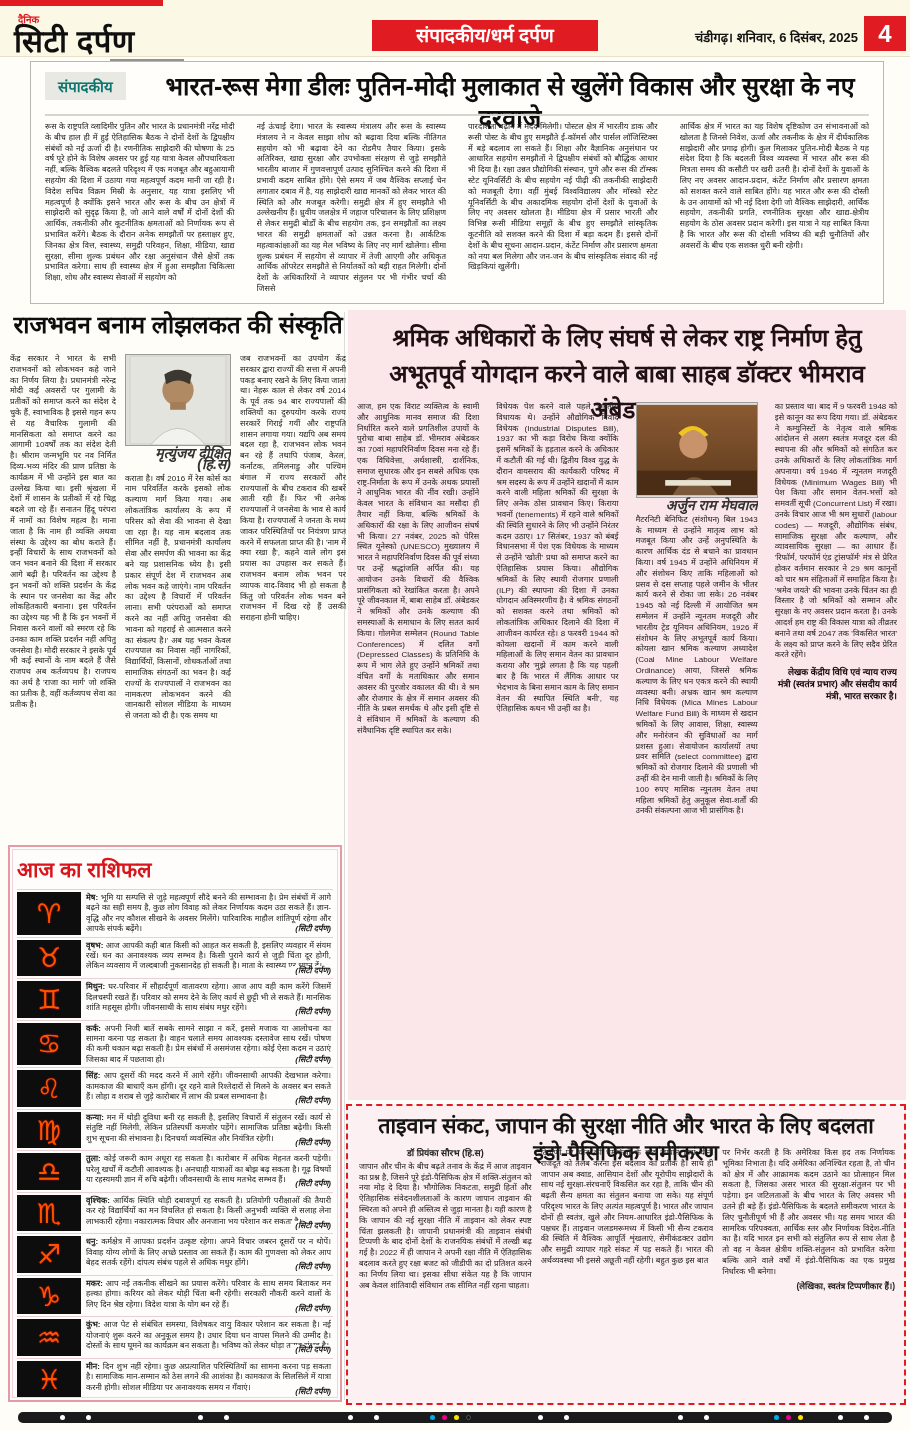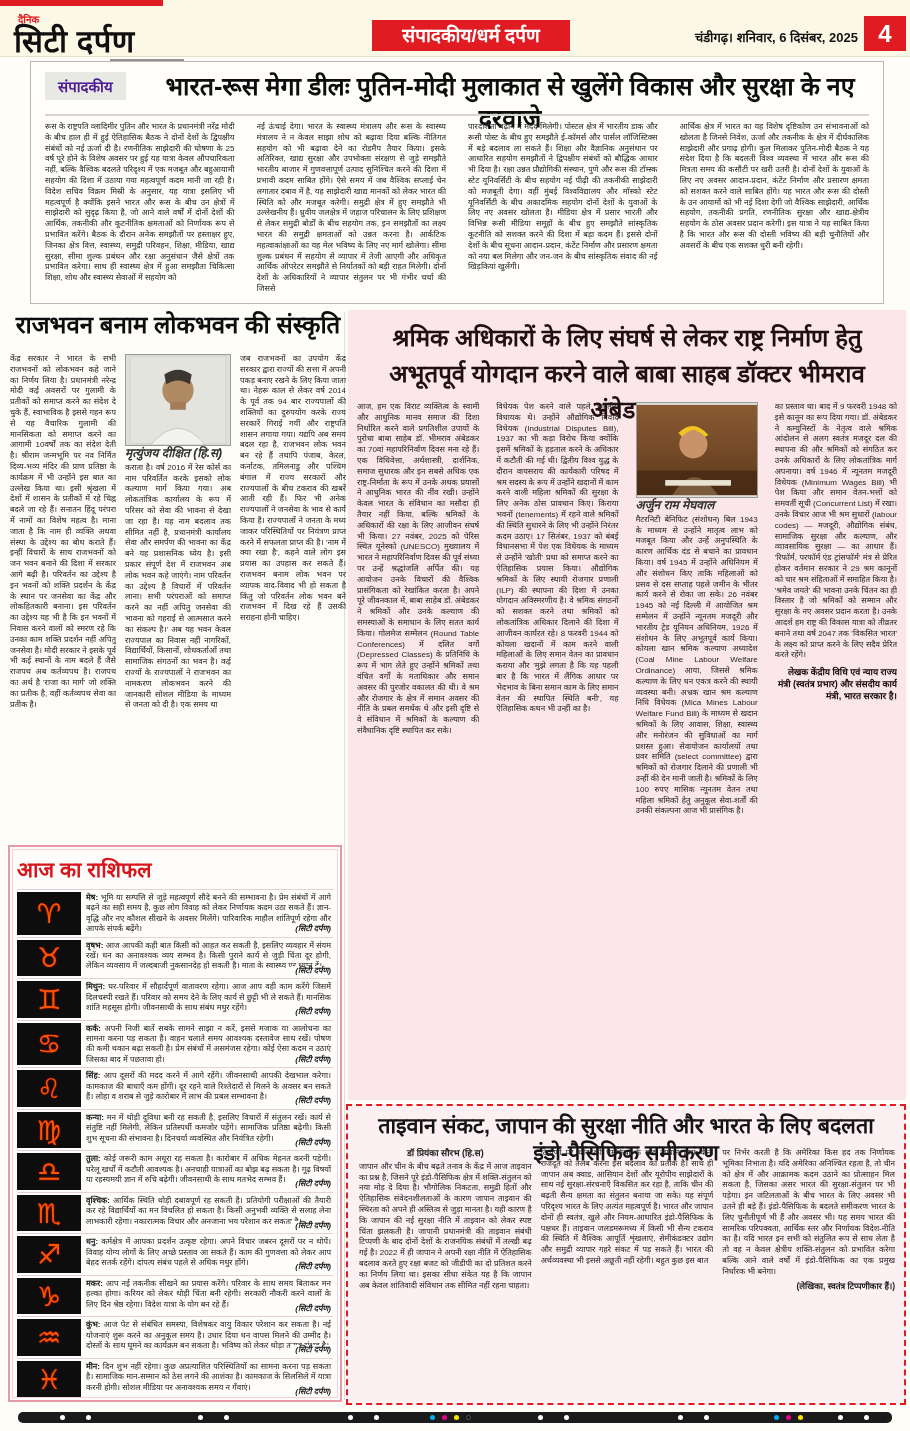--- a/index.html
+++ b/index.html
@@ -11,47 +11,47 @@
   }
   .abs { position:absolute; }
 
   
   .top-sliver { left:0; top:0; width:163px; height:6px; background:#e11b22; }
   .header-strip { left:0; top:0; width:910px; height:57px; background:#fcf8e6; border-bottom:1px solid #e6e0c8; }
   .masthead-wrap { left:14px; top:12px; width:220px; }
   .masthead-top { font-size:10px; color:#e11b22; font-weight:bold; margin-left:4px; }
   .masthead { font-size:31px; font-weight:800; color:#0f0f0f; line-height:32px; letter-spacing:0.5px; }
   .masthead-underline { width:74px; height:3px; background:#3a3a3a; margin:1px 0 0 96px; opacity:.55; }
-  .section-banner { left:372px; top:20px; width:198px; height:31px; background:#e11b22;
+  .section-banner { left:372px; top:20px; width:226px; height:31px; background:#e11b22;
     color:#fff; font-size:19px; font-weight:800; text-align:center; line-height:31px; }
   .dateline { left:640px; top:28px; width:218px; text-align:right; font-size:13px; font-weight:800; color:#141414; }
   .page-num-box { left:864px; top:16px; width:42px; height:35px; background:#e11b22;
     color:#fff; font-size:24px; font-weight:800; text-align:center; line-height:35px; }
 
   
   .editorial-box { left:30px; top:61px; width:854px; height:243px; background:#fffefb;
     border:1px solid #b9b9b3; padding:10px 14px 8px 14px; }
   .editorial-label { display:inline-block; background:#e9e9e3; padding:4px 13px;
-    font-size:15px; font-weight:800; color:#4c1d95; vertical-align:top; }
+    font-size:15px; font-weight:800; color:#0f766e; vertical-align:top; }
   .editorial-headline { position:absolute; left:120px; top:8px; width:718px; text-align:center;
     font-size:25px; font-weight:800; color:#0d0d0d; line-height:32px; }
   .editorial-rule { position:absolute; left:14px; top:52px; width:824px; height:2px; background:#d6d6cf; }
   .news-body { font-size:8px; line-height:10.8px; text-align:justify; color:#222; }
   .editorial-cols { position:absolute; left:14px; top:60px; width:824px; height:174px;
     display:grid; grid-template-columns:repeat(4,1fr); column-gap:22px; overflow:hidden; }
   .editorial-cols .col { overflow:hidden; }
 
   
   .raj-article { left:10px; top:310px; width:336px; height:528px; }
   .raj-headline { text-align:center; font-size:24px; font-weight:800; color:#0d0d0d; line-height:30px; }
   .raj-cols { position:absolute; left:0; top:44px; width:336px; height:482px;
     display:grid; grid-template-columns:repeat(3,1fr); column-gap:9px; overflow:hidden; }
   .raj-cols .col { overflow:hidden; }
   .photo-frame { width:100%; border:1px solid #9c9c96; background:#dededa; display:block; }
-  .photo-caption { text-align:left; font-size:12px; font-weight:700; font-style:italic; color:#333; padding:2px 0 4px; }
+  .photo-caption { text-align:right; font-size:14px; font-weight:700; font-style:italic; color:#333; padding:2px 0 4px; }
 
   
   .amb-box { left:348px; top:310px; width:558px; height:790px; background:#fbe7ea; padding:10px 9px 8px 9px; }
   .amb-headline { text-align:center; font-size:24px; font-weight:800; color:#201013; line-height:36px; }
   .amb-cols { position:absolute; left:9px; top:92px; width:540px; height:688px;
     display:grid; grid-template-columns:repeat(4,1fr); column-gap:17px; overflow:hidden; }
   .amb-cols .col { overflow:hidden; }
   .amb-footer { font-size:9px; font-weight:800; text-align:right; line-height:12px; margin-top:5px; color:#16090b; }
   .amb-text-limit { max-height:560px; overflow:hidden; }
 
@@ -109,21 +109,21 @@
     <div class="col">रूस के राष्ट्रपति व्लादिमीर पुतिन और भारत के प्रधानमंत्री नरेंद्र मोदी के बीच हाल ही में हुई ऐतिहासिक बैठक ने दोनों देशों के द्विपक्षीय संबंधों को नई ऊर्जा दी है। रणनीतिक साझेदारी की घोषणा के 25 वर्ष पूरे होने के विशेष अवसर पर हुई यह यात्रा केवल औपचारिकता नहीं, बल्कि वैश्विक बदलते परिदृश्य में एक मजबूत और बहुआयामी सहयोग की दिशा में उठाया गया महत्वपूर्ण कदम मानी जा रही है। विदेश सचिव विक्रम मिस्री के अनुसार, यह यात्रा इसलिए भी महत्वपूर्ण है क्योंकि इसने भारत और रूस के बीच उन क्षेत्रों में साझेदारी को सुदृढ़ किया है, जो आने वाले वर्षों में दोनों देशों की आर्थिक, तकनीकी और कूटनीतिक क्षमताओं को निर्णायक रूप से प्रभावित करेंगे। बैठक के दौरान अनेक समझौतों पर हस्ताक्षर हुए, जिनका क्षेत्र वित्त, स्वास्थ्य, समुद्री परिवहन, शिक्षा, मीडिया, खाद्य सुरक्षा, सीमा शुल्क प्रबंधन और रक्षा अनुसंधान जैसे क्षेत्रों तक प्रभावित करेगा। साथ ही स्वास्थ्य क्षेत्र में हुआ समझौता चिकित्सा शिक्षा, शोध और स्वास्थ्य सेवाओं में सहयोग को</div>
     <div class="col">नई ऊंचाई देगा। भारत के स्वास्थ्य मंत्रालय और रूस के स्वास्थ्य मंत्रालय ने न केवल साझा शोध को बढ़ावा दिया बल्कि नीतिगत सहयोग को भी बढ़ावा देने का रोडमैप तैयार किया। इसके अतिरिक्त, खाद्य सुरक्षा और उपभोक्ता संरक्षण से जुड़े समझौते भारतीय बाजार में गुणवत्तापूर्ण उत्पाद सुनिश्चित करने की दिशा में प्रभावी कदम साबित होंगे। ऐसे समय में जब वैश्विक सप्लाई चेन लगातार दबाव में है, यह साझेदारी खाद्य मानकों को लेकर भारत की स्थिति को और मजबूत करेगी। समुद्री क्षेत्र में हुए समझौते भी उल्लेखनीय हैं। ध्रुवीय जलक्षेत्र में जहाज परिचालन के लिए प्रशिक्षण से लेकर समुद्री बोर्डों के बीच सहयोग तक, इन समझौतों का लक्ष्य भारत की समुद्री क्षमताओं को उन्नत करना है। आर्कटिक महत्वाकांक्षाओं का यह मेल भविष्य के लिए नए मार्ग खोलेगा। सीमा शुल्क प्रबंधन में सहयोग से व्यापार में तेजी आएगी और अधिकृत आर्थिक ऑपरेटर समझौते से निर्यातकों को बड़ी राहत मिलेगी। दोनों देशों के अधिकारियों ने व्यापार संतुलन पर भी गंभीर चर्चा की जिससे</div>
     <div class="col">पारदर्शिता बढ़ाने में मदद मिलेगी। पोस्टल क्षेत्र में भारतीय डाक और रूसी पोस्ट के बीच हुए समझौते ई-कॉमर्स और पार्सल लॉजिस्टिक्स में बड़े बदलाव ला सकते हैं। शिक्षा और वैज्ञानिक अनुसंधान पर आधारित सहयोग समझौतों ने द्विपक्षीय संबंधों को बौद्धिक आधार भी दिया है। रक्षा उन्नत प्रौद्योगिकी संस्थान, पुणे और रूस की टॉम्स्क स्टेट यूनिवर्सिटी के बीच सहयोग नई पीढ़ी की तकनीकी साझेदारी को मजबूती देगा। वहीं मुंबई विश्वविद्यालय और मॉस्को स्टेट यूनिवर्सिटी के बीच अकादमिक सहयोग दोनों देशों के युवाओं के लिए नए अवसर खोलता है। मीडिया क्षेत्र में प्रसार भारती और विभिन्न रूसी मीडिया समूहों के बीच हुए समझौते सांस्कृतिक कूटनीति को सशक्त करने की दिशा में बड़ा कदम हैं। इससे दोनों देशों के बीच सूचना आदान-प्रदान, कंटेंट निर्माण और प्रसारण क्षमता को नया बल मिलेगा और जन-जन के बीच सांस्कृतिक संवाद की नई खिड़कियां खुलेंगी।</div>
     <div class="col">आर्थिक क्षेत्र में भारत का यह विशेष दृष्टिकोण उन संभावनाओं को खोलता है जिनसे निवेश, ऊर्जा और तकनीक के क्षेत्र में दीर्घकालिक साझेदारी और प्रगाढ़ होगी। कुल मिलाकर पुतिन-मोदी बैठक ने यह संदेश दिया है कि बदलती विश्व व्यवस्था में भारत और रूस की मित्रता समय की कसौटी पर खरी उतरी है। दोनों देशों के युवाओं के लिए नए अवसर आदान-प्रदान, कंटेंट निर्माण और प्रसारण क्षमता को सशक्त करने वाले साबित होंगे। यह भारत और रूस की दोस्ती के उन आयामों को भी नई दिशा देगी जो वैश्विक साझेदारी, आर्थिक सहयोग, तकनीकी प्रगति, रणनीतिक सुरक्षा और खाद्य-क्षेत्रीय सहयोग के ठोस अवसर प्रदान करेगी। इस यात्रा ने यह साबित किया है कि भारत और रूस की दोस्ती भविष्य की बड़ी चुनौतियों और अवसरों के बीच एक सशक्त धुरी बनी रहेगी।</div>
   </div>
 </div>
 
 <div class="abs vert-divider"></div>
 
 <div class="abs raj-article">
-  <div class="raj-headline">राजभवन बनाम लोकभवन की संस्कृति</div>
+  <div class="raj-headline">राजभवन बनाम लोझलकत की संस्कृति</div>
   <div class="raj-cols news-body">
     <div class="col">केंद्र सरकार ने भारत के सभी राजभवनों को लोकभवन कहे जाने का निर्णय लिया है। प्रधानमंत्री नरेन्द्र मोदी कई अवसरों पर गुलामी के प्रतीकों को समाप्त करने का संदेश दे चुके हैं, स्वाभाविक है इससे गहन रूप से यह वैचारिक गुलामी की मानसिकता को समाप्त करने का आगामी 10वर्षों तक का संदेश देती है। श्रीराम जन्मभूमि पर नव निर्मित दिव्य-भव्य मंदिर की प्राण प्रतिष्ठा के कार्यक्रम में भी उन्होंने इस बात का उल्लेख किया था। इसी श्रृंखला में देशों में शासन के प्रतीकों में रहे चिह्न बदले जा रहे हैं। सनातन हिंदू परंपरा में नामों का विशेष महत्व है। माना जाता है कि नाम ही व्यक्ति अथवा संस्था के उद्देश्य का बोध कराते हैं। इन्हीं विचारों के साथ राजभवनों को जन भवन बनाने की दिशा में सरकार आगे बढ़ी है। परिवर्तन का उद्देश्य है इन भवनों को शक्ति प्रदर्शन के केंद्र के स्थान पर जनसेवा का केंद्र और लोकहितकारी बनाना। इस परिवर्तन का उद्देश्य यह भी है कि इन भवनों में निवास करने वालों को स्मरण रहे कि उनका काम शक्ति प्रदर्शन नहीं अपितु जनसेवा है। मोदी सरकार ने इसके पूर्व भी कई स्थानों के नाम बदले हैं जैसे राजपथ अब कर्तव्यपथ है। राजपथ का अर्थ है 'राजा का मार्ग' जो शक्ति का प्रतीक है, वहीं कर्तव्यपथ सेवा का प्रतीक है।</div>
     <div class="col">
       <svg class="photo-frame" viewBox="0 0 100 92" width="100%" height="92">
         <rect width="100" height="92" fill="#d9d9d3"></rect>
         <rect x="2" y="2" width="96" height="88" fill="#e4e4df"></rect>
         <circle cx="50" cy="36" r="16" fill="#b08a63"></circle>
         <rect x="42" y="48" width="16" height="8" fill="#a37c58"></rect>
         <path d="M22 92 Q50 58 78 92 Z" fill="#f2f2ee" stroke="#c5c5bd"></path>
         <path d="M36 20 q14 -10 28 0 l-2 10 q-12 -8 -24 0 Z" fill="#3c3730"></path>

